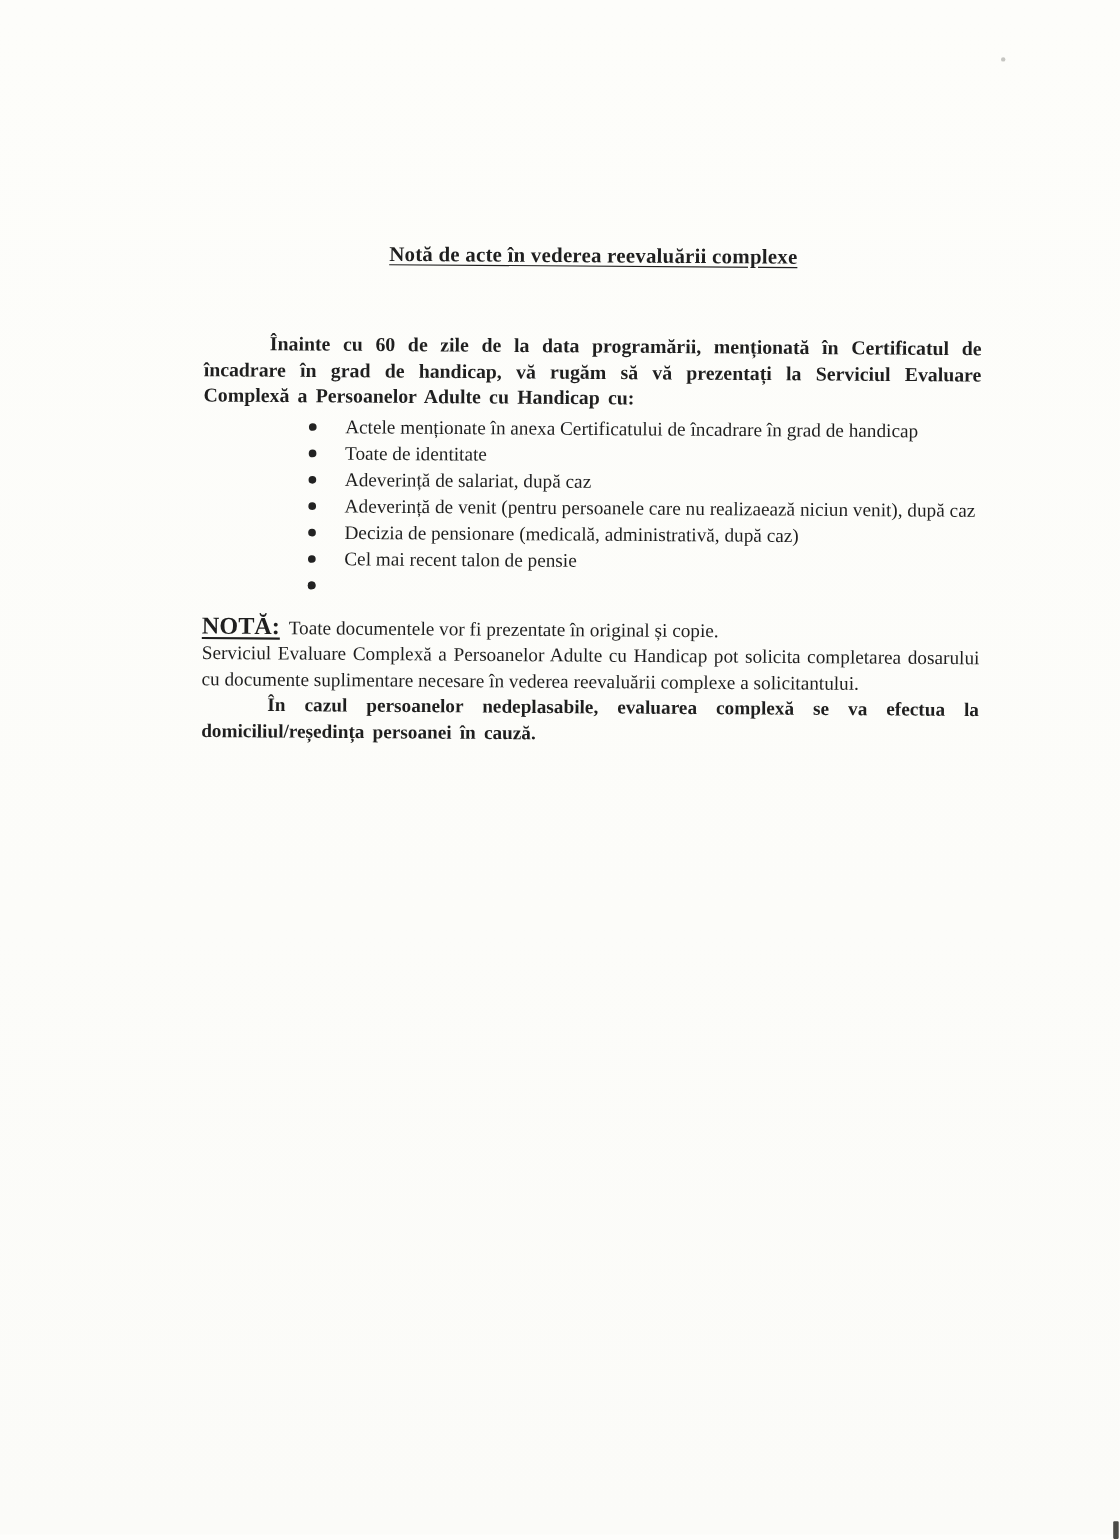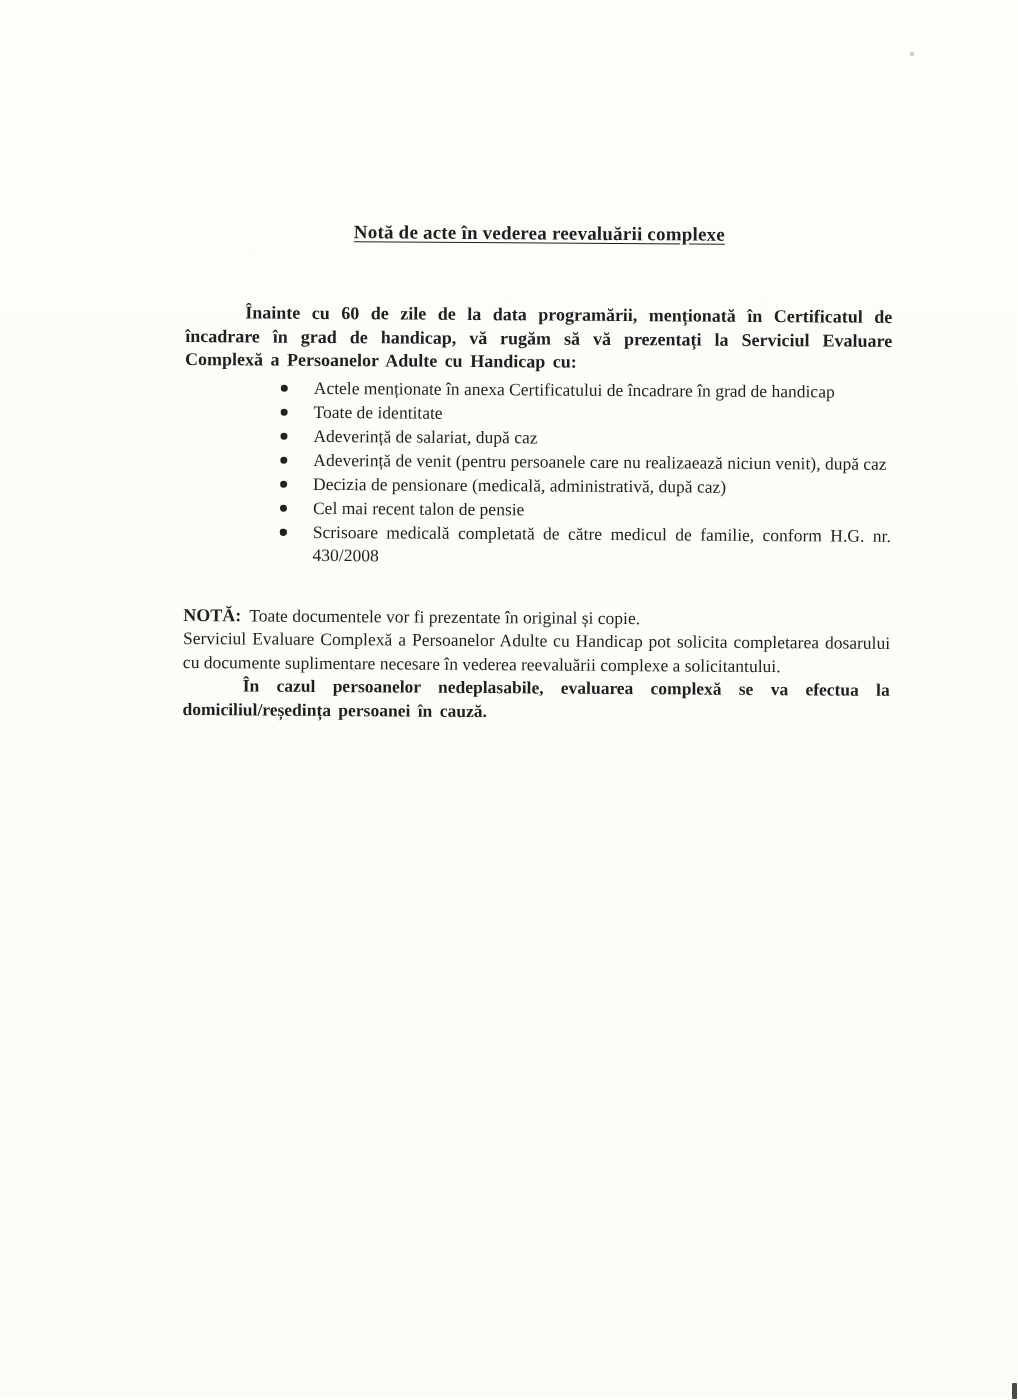--- a/index.html
+++ b/index.html
@@ -75,23 +75,24 @@
     margin-top: 38px;
     font-size: 17.5px;
     line-height: 23.5px;
   }
   .note-block p {
     margin: 0;
     text-align: justify;
   }
   .note-label {
     font-weight: bold;
+    text-decoration: underline;
     text-underline-offset: 3px;
     margin-right: 8px;
-    font-size: 18px;
+    font-size: 22px;
   }
   .note-bold {
     font-weight: bold;
     text-indent: 60px;
     word-spacing: 3px;
   }
   .scan-speck {
     position: absolute;
     left: 910px;
     top: 52px;
@@ -124,21 +125,21 @@
     <p class="intro">Înainte cu 60 de zile de la data programării, menționată în Certificatul de încadrare în grad de handicap, vă rugăm să vă prezentați la Serviciul Evaluare Complexă a Persoanelor Adulte cu Handicap cu:</p>
 
     <ul class="doc-list">
       <li><span class="bullet-dot"></span><span>Actele menționate în anexa Certificatului de încadrare în grad de handicap</span></li>
       <li><span class="bullet-dot"></span><span>Toate de identitate</span></li>
       <li><span class="bullet-dot"></span><span>Adeverință de salariat, după caz</span></li>
       <li><span class="bullet-dot"></span><span>Adeverință de venit (pentru persoanele care nu realizaează niciun venit), după caz</span></li>
       <li><span class="bullet-dot"></span><span>Decizia de pensionare (medicală, administrativă, după caz)</span></li>
       <li><span class="bullet-dot"></span><span>Cel mai recent talon de pensie</span></li>
       <li><span class="bullet-dot"></span></li>
-      <li><span class="bullet-dot"></span><span>Scrisoare medicală completată de către medicul de familie, conform H.G. nr. 430/2008</span></li>
+      <li><span class="bullet-dot"></span></li>
     </ul>
 
     <div class="note-block">
       <p>
         <span class="note-label">NOTĂ:</span><span>Toate documentele vor fi prezentate în original și copie.</span>
       </p>
       <p>Serviciul Evaluare Complexă a Persoanelor Adulte cu Handicap pot solicita completarea dosarului cu documente suplimentare necesare în vederea reevaluării complexe a solicitantului.</p>
       <p class="note-bold">În cazul persoanelor nedeplasabile, evaluarea complexă se va efectua la domiciliul/reședința persoanei în cauză.</p>
     </div>
 

